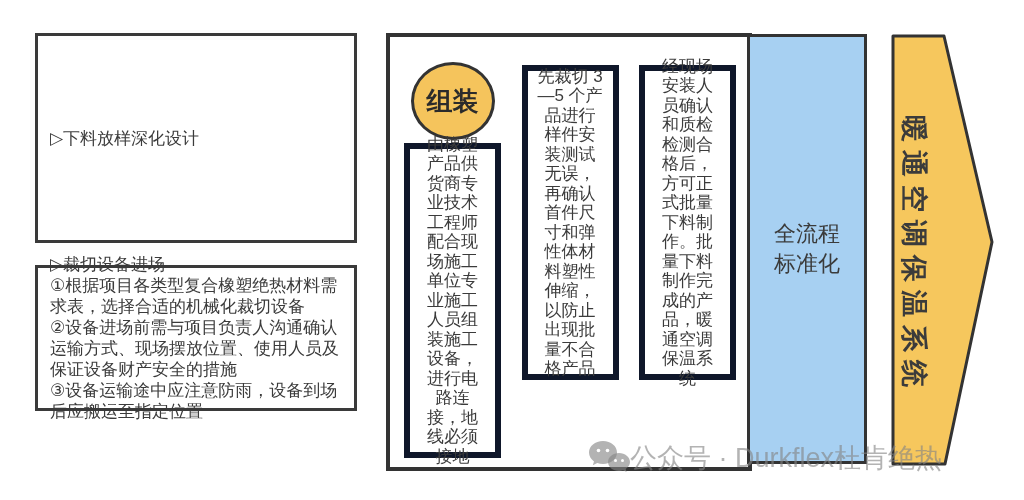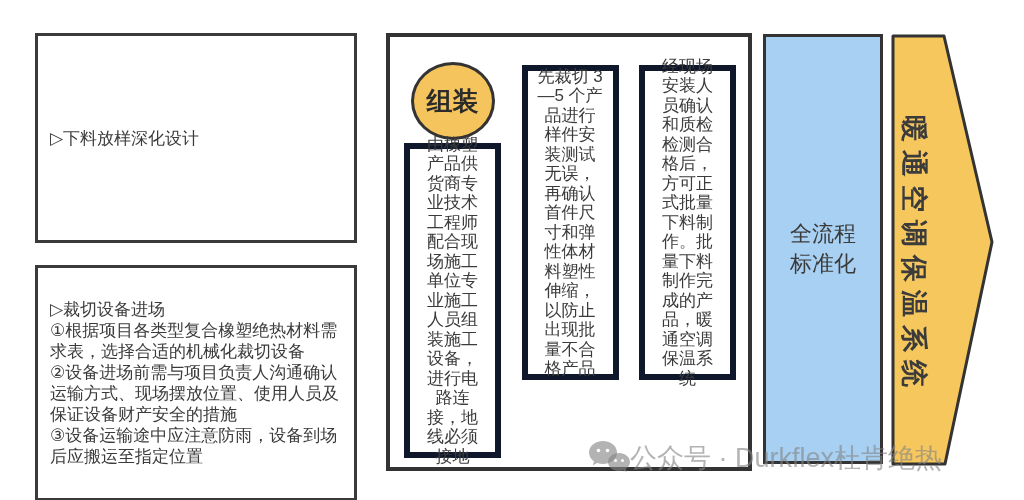--- a/index.html
+++ b/index.html
@@ -10,21 +10,21 @@
     color:#3b3b3b; overflow:hidden;
   }
 
   
   .panel {
     position:absolute; left:35px; width:322px;
     border:3px solid #3a3a3a; background:#fff;
     display:flex; align-items:center; padding:8px 12px;
   }
   .panel-1 { top:33px; height:210px; }
-  .panel-2 { top:265px; height:236px; }
+  .panel-2 { top:265px; height:146px; }
   .panel-text { font-size:17px; line-height:21px; word-break:break-all; }
   .panel-body { white-space:pre-line; }
 
   
   .process-box {
     position:absolute; left:386px; top:33px; width:366px; height:438px;
     border:4px solid #333333; background:#fff;
     display:flex; justify-content:space-between;
     padding:25px 12px 0 14px;
   }
@@ -41,21 +41,21 @@
     display:flex; align-items:center; justify-content:center;
     padding:0 9px;
   }
   .col-box-text {
     font-size:17px; line-height:19.5px; text-align:center;
     word-break:break-all; color:#3b3b3b;
   }
 
   
   .blue-banner {
-    position:absolute; left:763px; top:34px; width:120px; height:430px;
+    position:absolute; left:747px; top:34px; width:120px; height:430px;
     background:#A7D0F2; border:3px solid #333333;
     display:flex; flex-direction:column; align-items:center; justify-content:center;
     font-size:22px; line-height:30px; font-weight:500; color:#3b3b3b;
   }
 
   
   .arrow-svg { position:absolute; left:888px; top:33px; }
   .arrow-text {
     position:absolute; left:756px; top:239px; width:320px; height:32px;
     transform:rotate(90deg); text-align:center;

